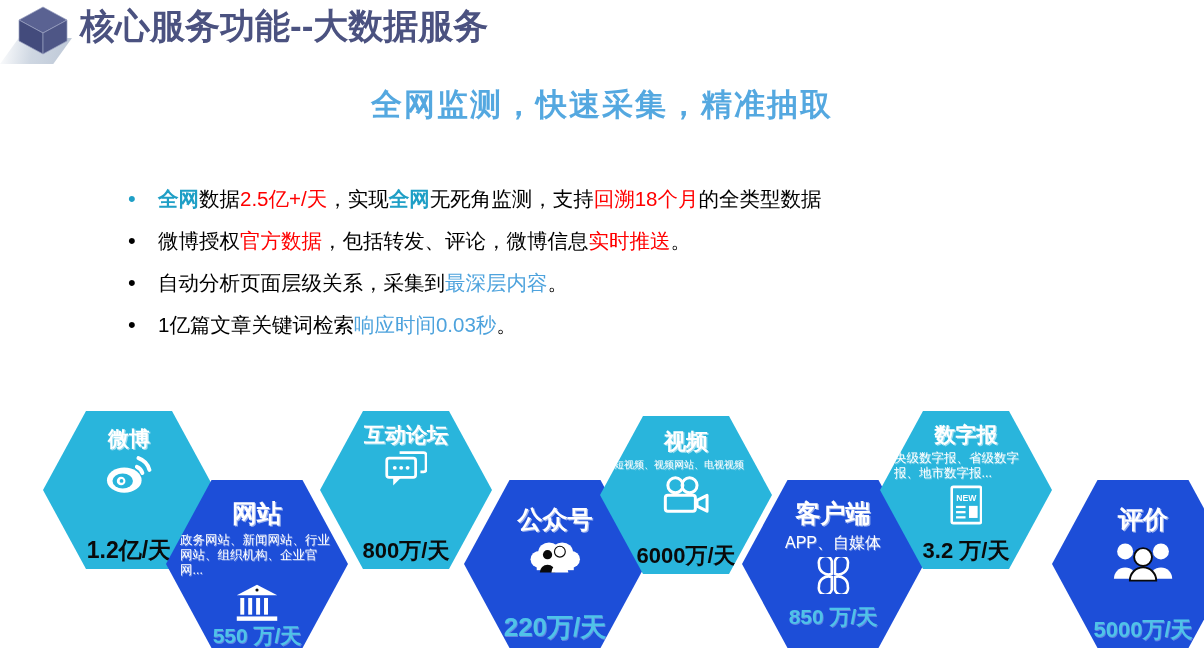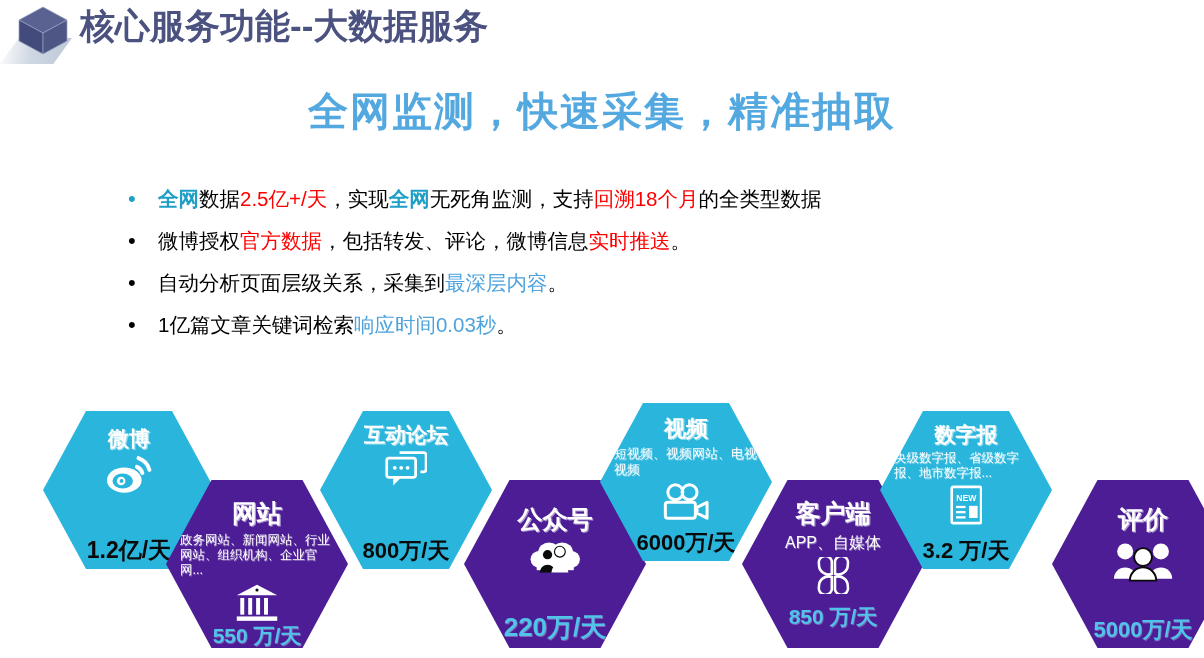--- a/index.html
+++ b/index.html
@@ -44,21 +44,21 @@
     white-space: nowrap;
     line-height: 48px;
   }
 
   
   .subtitle {
     position: absolute;
     left: 0; top: 84px;
     width: 1204px;
     text-align: center;
-    font-size: 40px;
+    font-size: 31px;
     font-weight: bold;
     color: #54a8e0;
     letter-spacing: 2px;
     text-shadow: 1.5px 1.5px 0 rgba(255,255,255,0.85);
   }
   .subtitle span { display: inline-block; }
 
   
   .bullets {
     position: absolute;
@@ -95,21 +95,21 @@
   }
   .hex {
     position: absolute;
     width: 168px;
     height: 156px;
     clip-path: polygon(25% 0%, 75% 0%, 100% 50%, 75% 100%, 25% 100%, 0% 50%);
     box-sizing: border-box;
     text-align: center;
   }
   .hex.cyan { background: #29b5dc; }
-  .hex.dark { background: #4c1d95; }
+  .hex.dark { background: #1d4ed8; }
 
   .hex.cyan { width: 172px; height: 158px; }
   .hex.dark { width: 182px; height: 168px; }
 
   .hex-title {
     font-weight: bold;
     color: #ffffff;
     text-shadow: 1.2px 1.2px 0 rgba(255,255,255,0.55);
     line-height: 1.1;
     white-space: nowrap;
@@ -244,24 +244,24 @@
         <circle cx="24" cy="20" r="6" fill="#0a0a0a"></circle>
         <path d="M14 43 a10 10 0 0 1 20 0 z" fill="#0a0a0a"></path>
         <circle cx="40" cy="16" r="7" fill="#fff"></circle>
         <path d="M29 43 a11 11 0 0 1 22 0 z" fill="#fff"></path>
         <circle cx="40" cy="16" r="7" fill="#fff" stroke="#0a0a0a" stroke-width="1.5"></circle>
       </svg>
         </div>
         <div class="hex-value" style="font-size: 26px; margin-top: auto; margin-bottom: 6px;">220万/天</div>
       </div>
     </div>
-    <div class="hex cyan" style="left: 600px; top: 8px;">
+    <div class="hex cyan" style="left: 600px; top: 21px;">
       <div class="hex-inner" style="padding-top: 14px;">
         <div class="hex-title" style="font-size: 22px;">视频</div>
-        <div class="hex-sub" style="font-size: 13px; margin-top: 5px; text-align: left; align-self: stretch; padding: 0px 14px;">短视频、视频网站、电视视频</div>
+        <div class="hex-sub" style="font-size: 10px; margin-top: 5px; text-align: left; align-self: stretch; padding: 0px 14px;">短视频、视频网站、电视视频</div>
         <div class="hex-icon" style="margin-top: 5px;">
           <svg width="48.400000000000006" height="38.72" viewBox="0 0 58 46">
         <circle cx="16" cy="11" r="9" fill="none" stroke="#fff" stroke-width="3.6"></circle>
         <circle cx="33" cy="11" r="9" fill="none" stroke="#fff" stroke-width="3.6"></circle>
         <rect x="4" y="23" width="36" height="19" rx="3" fill="none" stroke="#fff" stroke-width="3.6"></rect>
         <polygon points="42,29 54,23 54,42 42,36" fill="none" stroke="#fff" stroke-width="3.6" stroke-linejoin="round"></polygon>
       </svg>
         </div>
         <div class="hex-value" style="font-size: 22px; margin-top: auto; margin-bottom: 6px;">6000万/天</div>
       </div>

